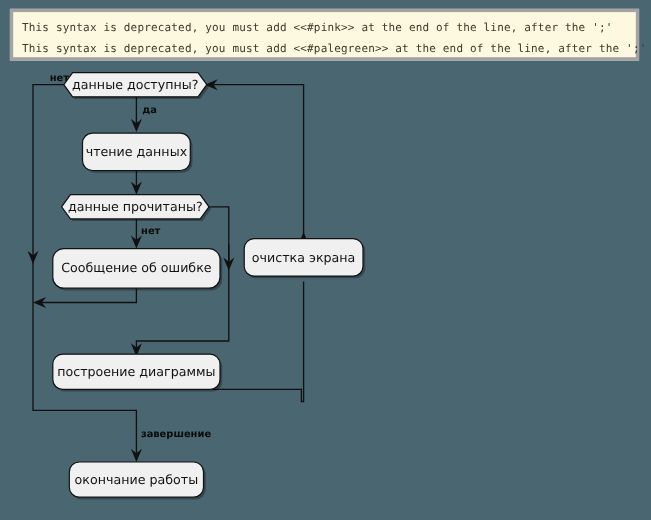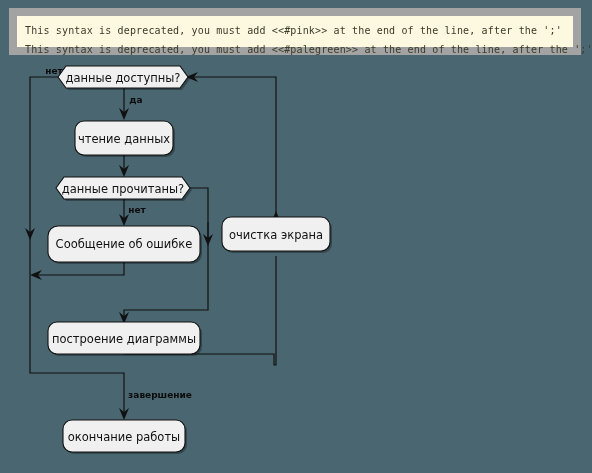--- a/index.html
+++ b/index.html
@@ -22,21 +22,21 @@
     width: 592px;
     height: 473px;
   }
   .warning-box {
     position: absolute;
     left: 9px;
     top: 8px;
     width: 572px;
     height: 47px;
     background: #fdf9e0;
-    border: 8px solid #a3a3a3;
+    border: 3px solid #a3a3a3;
     box-sizing: border-box;
     padding: 5px 8px 12px 8px;
   }
   .warning-line {
     font-family: "DejaVu Sans Mono", monospace;
     font-size: 10px;
     line-height: 19px;
     color: #3b3b2a;
     white-space: nowrap;
     letter-spacing: 0.15px;

